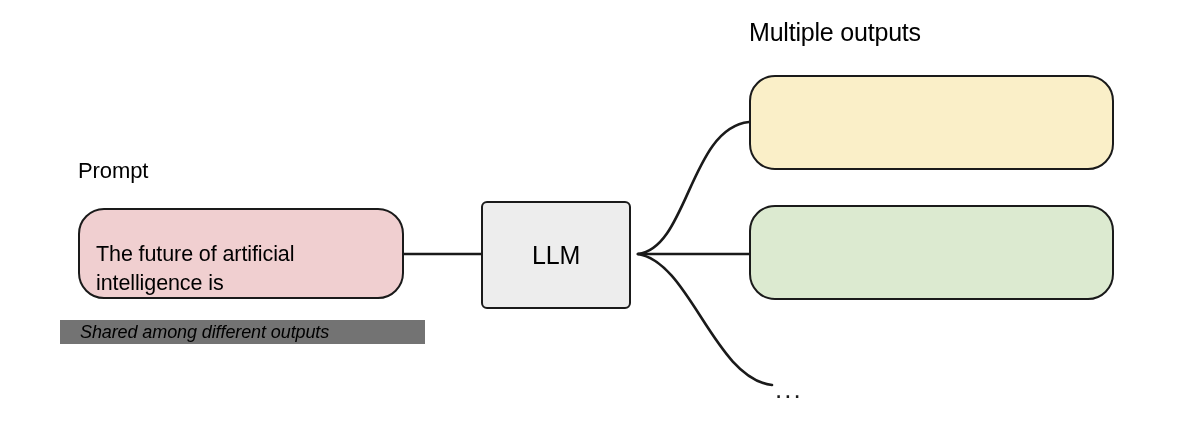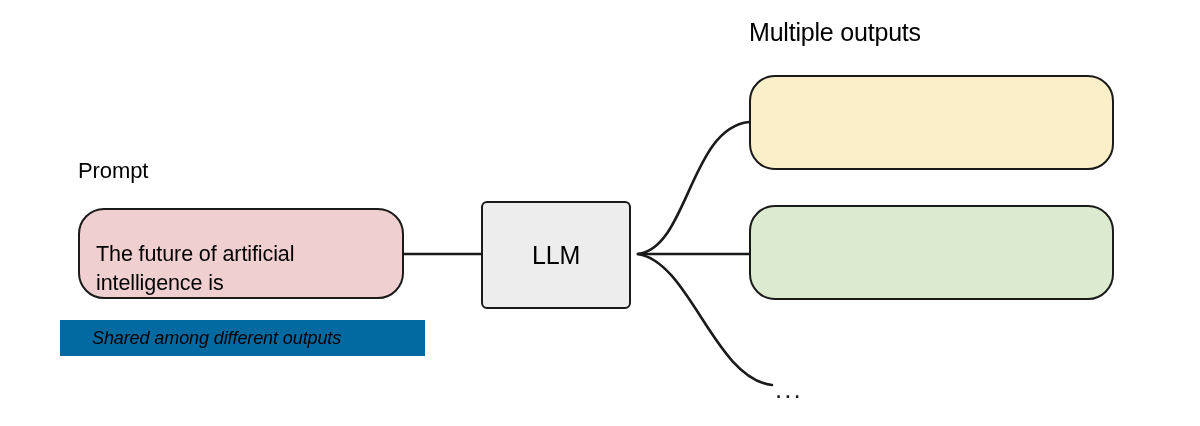--- a/index.html
+++ b/index.html
@@ -71,25 +71,25 @@
     font-size: 22px;
     letter-spacing: -0.1px;
   }
 
   
   #shared-note {
     position: absolute;
     left: 60px;
     top: 320px;
     width: 365px;
-    height: 36px;
-    background: #0369a1;
+    height: 24px;
+    background: #737373;
     display: flex;
     align-items: center;
-    padding-left: 32px;
+    padding-left: 20px;
     box-sizing: border-box;
   }
   #shared-note-text {
     font-size: 18px;
     font-style: italic;
     letter-spacing: -0.1px;
   }
 
   
   #llm-node {

